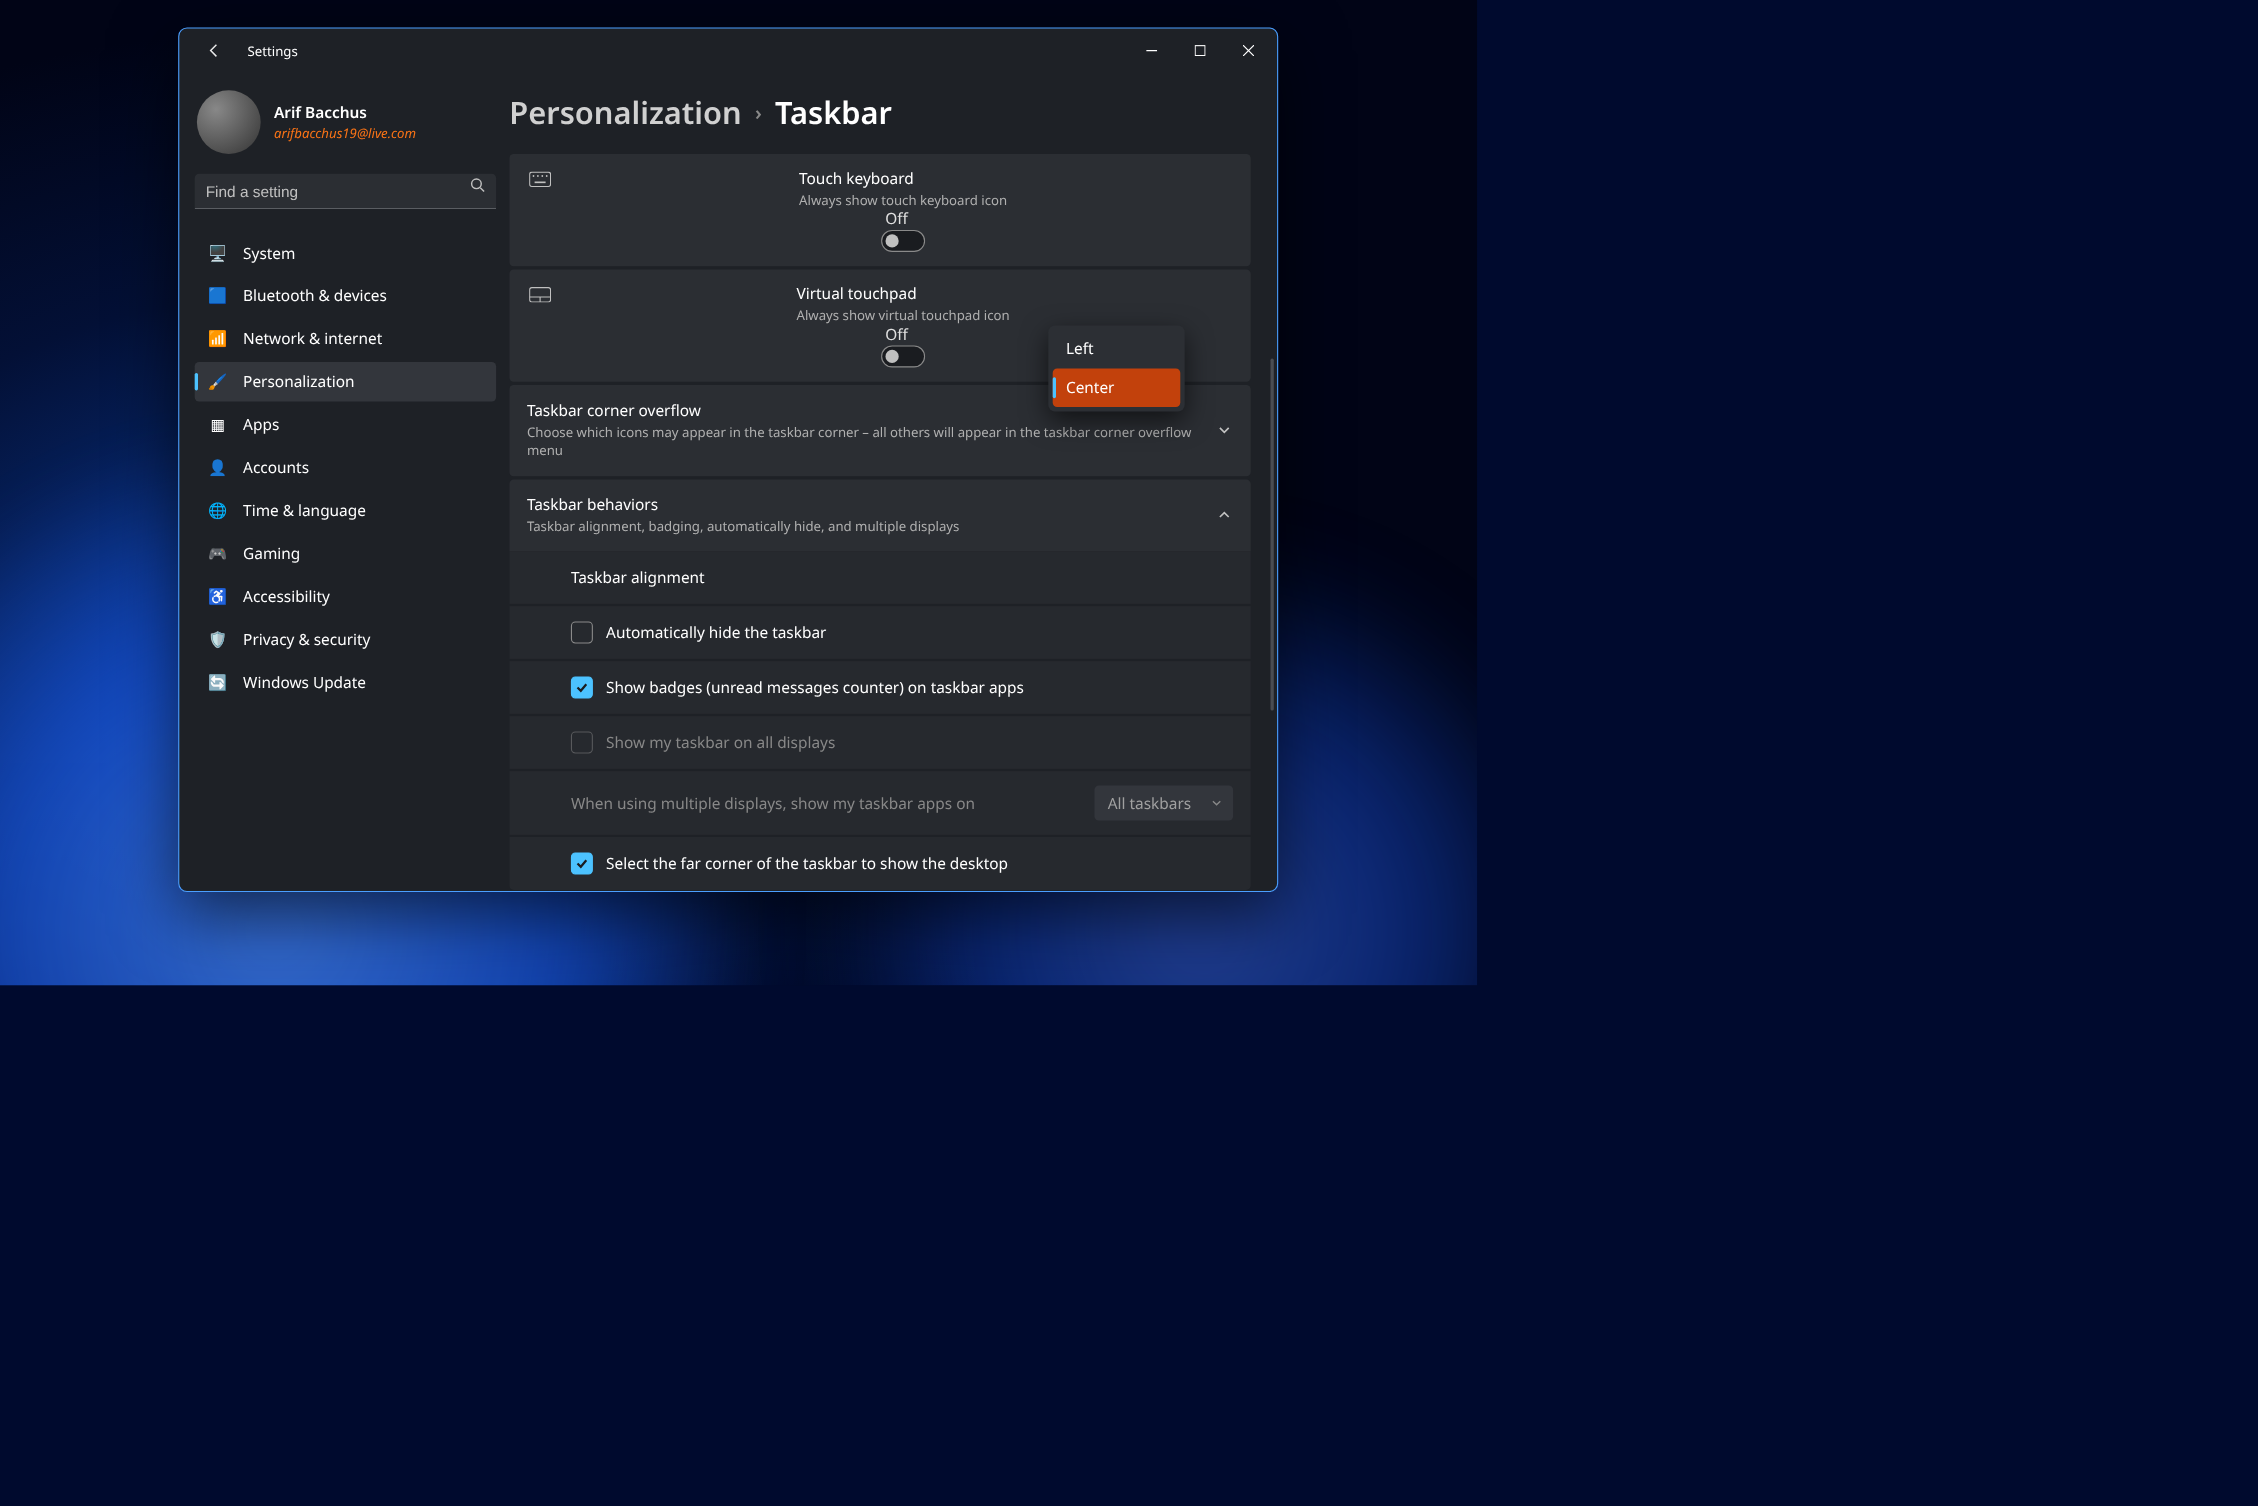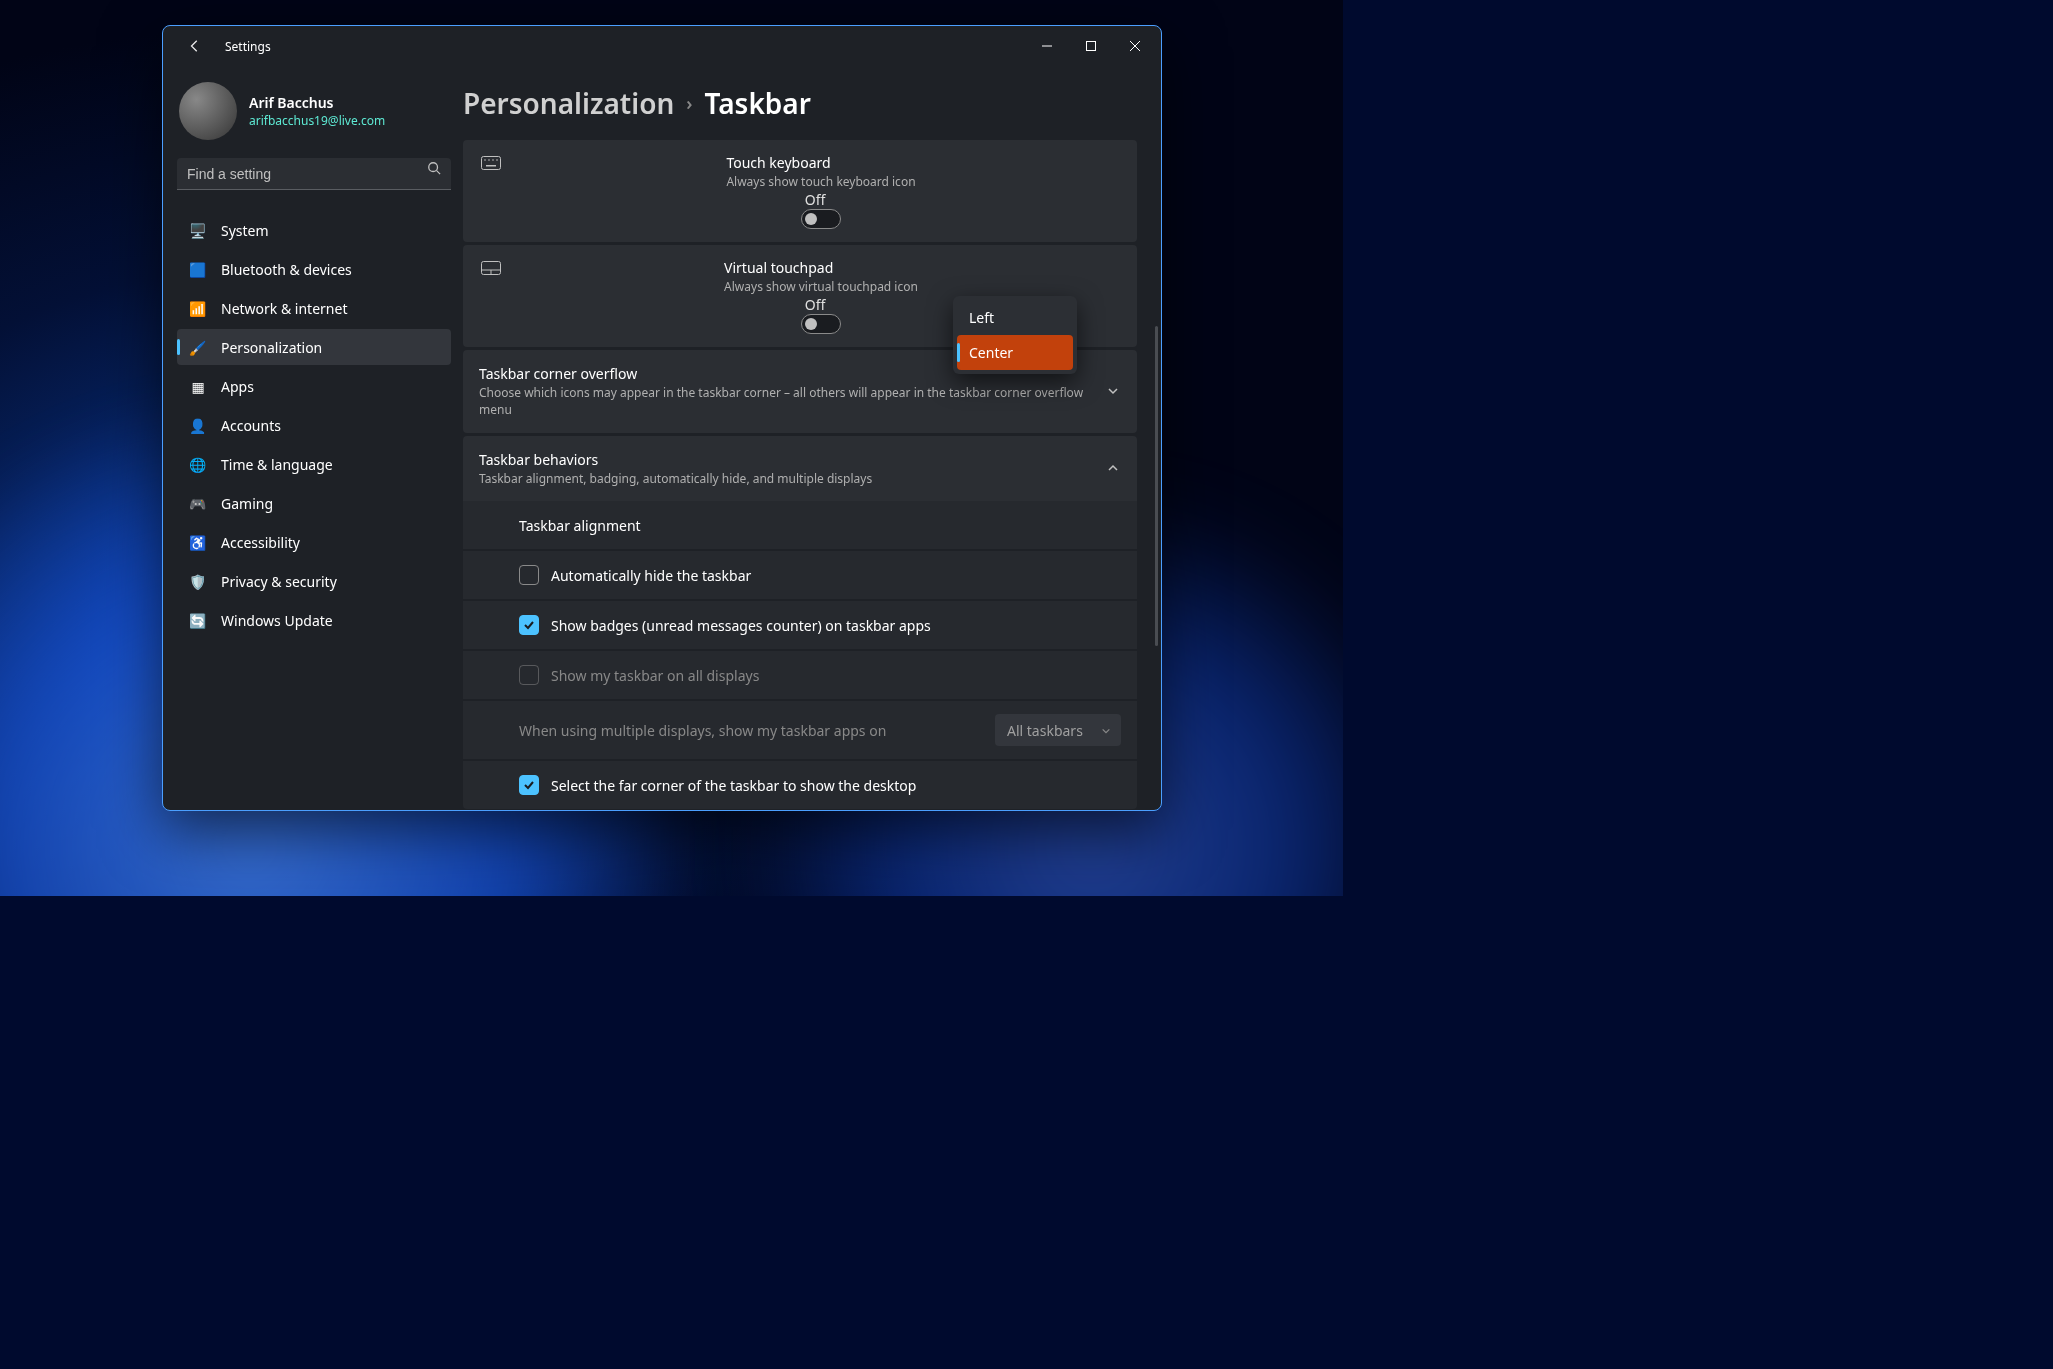--- a/index.html
+++ b/index.html
@@ -90,21 +90,21 @@
   gap: 12px;
   padding: 6px 2px 18px 2px;
 }
 .avatar {
   width: 58px; height: 58px;
   border-radius: 50%;
   background: radial-gradient(circle at 30% 30%, #888, #333);
   flex-shrink: 0;
 }
 .profile-name { font-size: 14px; font-weight: 600; }
-.profile-email { font-size: 12px; color: #5eead4; }
+.profile-email { font-size: 12px; color: #f97316; font-style: italic; }
 .search {
   height: 32px;
   background: #2b2e33;
   border-bottom: 1px solid #5a5d62;
   border-radius: 4px 4px 0 0;
   display: flex;
   padding: 0 10px;
   margin-bottom: 22px;
 }
 .search input {

